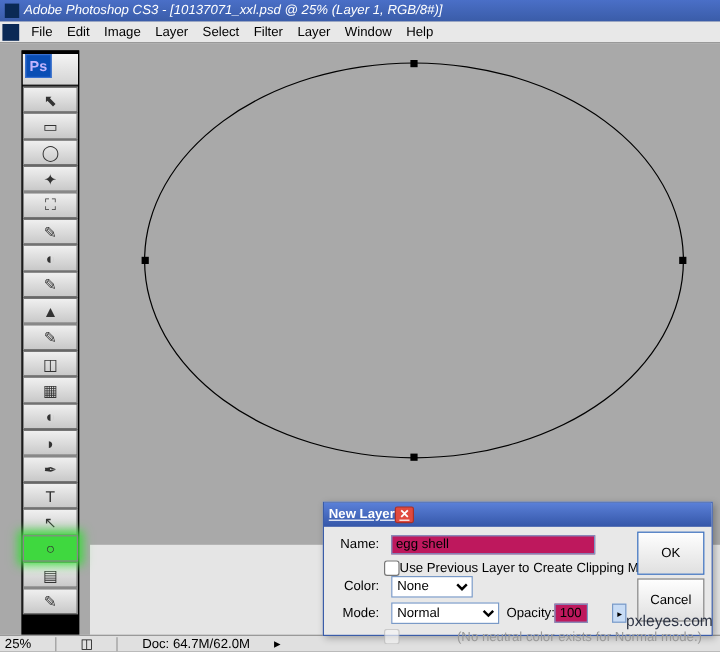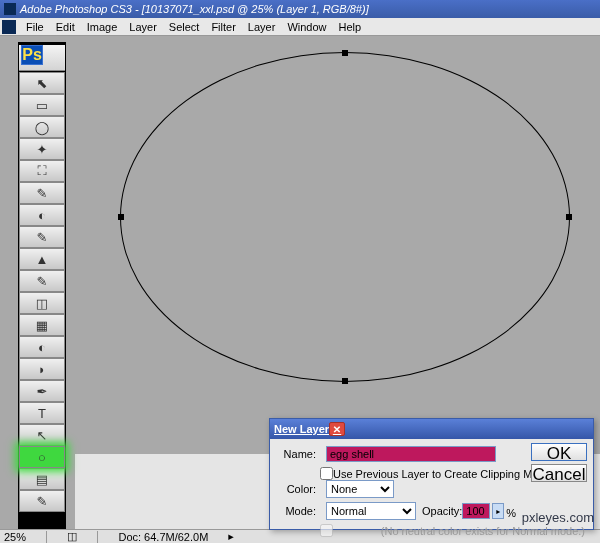--- a/index.html
+++ b/index.html
@@ -8,21 +8,21 @@
     .title-bar { height: 18px; background: linear-gradient(to bottom, #4a6fc7, #3a5ca8); color: white; display: flex; align-items: center; padding: 0 4px; font-style: italic; }
     .title-bar .ps-icon { width: 12px; height: 12px; background: #0a2955; margin-right: 4px; display: inline-block; }
     .title-bar span { font-size: 11px; }
     
     .menu-bar { height: 18px; background: #e8e8e8; display: flex; align-items: center; padding: 0 2px; border-bottom: 1px solid #999; }
     .menu-bar .win-icon { width: 14px; height: 14px; background: #0a2955; margin-right: 4px; display: inline-block; }
     .menu-bar span { padding: 0 6px; cursor: default; font-size: 11px; }
     
     .tools-panel { position: absolute; top: 42px; left: 18px; width: 48px; height: 490px; background: #000; border: 1px solid #000; }
     .tools-header { height: 26px; background: linear-gradient(to bottom, #f4f4f4, #d4d4d4); border-bottom: 1px solid #888; }
-    .tools-header .ps-logo { width: 22px; height: 20px; background: #0a4eb5; color: #fde047; font-weight: bold; margin: 2px; display: flex; align-items: center; justify-content: center; font-size: 16px; border: 1px solid #3870d0; }
+    .tools-header .ps-logo { width: 22px; height: 20px; background: #0a4eb5; color: #c4b5fd; font-weight: bold; margin: 2px; display: flex; align-items: center; justify-content: center; font-size: 12px; border: 1px solid #3870d0; }
     .tool-btn { width: 23px; height: 22px; background: linear-gradient(to bottom, #f0f0f0, #c8c8c8); border: 1px solid #888; display: inline-flex; align-items: center; justify-content: center; float: left; font-size: 13px; color: #333; cursor: pointer; }
     .tool-btn.wide { width: 46px; }
     .tool-btn.highlight { background: #3fd83f; box-shadow: 0 0 8px 4px #3fd83f; position: relative; z-index: 5; }
     .tools-body { padding: 1px 0; }
     
     .canvas-area { position: absolute; top: 42px; left: 75px; right: 10px; bottom: 70px; background: #a9a9a9; }
     .ellipse { position: absolute; top: 10px; left: 45px; width: 450px; height: 330px; border: 1px solid #000; border-radius: 50%; }
     .anchor { position: absolute; width: 6px; height: 6px; background: #000; }
     .anchor.top { top: -3px; left: 50%; margin-left: -3px; }
     .anchor.bottom { bottom: -3px; left: 50%; margin-left: -3px; }
@@ -33,23 +33,23 @@
     
     .dialog { position: absolute; top: 418px; left: 269px; width: 325px; height: 112px; background: #e8e8e8; border: 1px solid #3a5ca8; z-index: 20; box-shadow: 2px 2px 6px rgba(0,0,0,0.3); }
     .dialog-title { height: 20px; background: linear-gradient(to bottom, #5a80d8, #3556a8); color: white; display: flex; align-items: center; justify-content: flex-start; padding: 0 4px; font-size: 11px; font-weight: bold; text-decoration: underline; }
     .close-btn { width: 16px; height: 14px; background: #e04a3f; color: white; display: flex; align-items: center; justify-content: center; border: 1px solid #a83028; font-size: 10px; font-weight: bold; border-radius: 2px; }
     .dialog-body { padding: 6px 8px; position: relative; }
     .dialog-row { display: flex; align-items: center; margin-bottom: 4px; height: 18px; }
     .dialog-row label { width: 38px; text-align: right; margin-right: 10px; font-size: 11px; }
     .dialog-row input[type="text"] { height: 16px; border: 1px solid #7a9ac7; padding: 0 3px; font-size: 11px; background: #be185d; }
     .dialog-row select { height: 18px; border: 1px solid #7a9ac7; font-size: 11px; background: white; }
     .dialog-btns { position: absolute; right: 6px; top: 4px; display: flex; flex-direction: column; gap: 3px; }
-    .dialog-btn { width: 56px; height: 18px; background: linear-gradient(to bottom, #fefefe, #e0e0e0); border: 1px solid #888; font-size: 17px; cursor: pointer; }
+    .dialog-btn { width: 56px; height: 36px; background: linear-gradient(to bottom, #fefefe, #e0e0e0); border: 1px solid #888; font-size: 11px; cursor: pointer; }
     .dialog-btn.default { border: 1px solid #3a70c0; }
-    .opacity-box { display: flex; align-items: flex-end; gap: 2px; }
+    .opacity-box { display: flex; align-items: center; gap: 20px; }
     .opacity-box input { width: 28px; }
     .arrow-btn { width: 12px; height: 16px; background: #c8dcf5; border: 1px solid #7a9ac7; display: inline-flex; align-items: center; justify-content: center; font-size: 8px; }
     .color-swatch { width: 12px; height: 12px; border: 1px solid #888; background: white; display: inline-block; vertical-align: middle; margin-right: 2px; }
     
     .status-bar { position: absolute; bottom: 0; left: 0; right: 0; height: 14px; background: #e0e0e0; display: flex; align-items: center; border-top: 1px solid #999; font-size: 10px; padding: 0 4px; gap: 20px; }
     .status-sep { border-left: 1px solid #999; height: 12px; }
     
     .watermark { position: absolute; bottom: 18px; right: 6px; color: #0f172a; font-size: 13px; opacity: 0.85; z-index: 30; font-family: Arial; }
     
     .disabled-text { color: #999; justify-content: space-between; }

